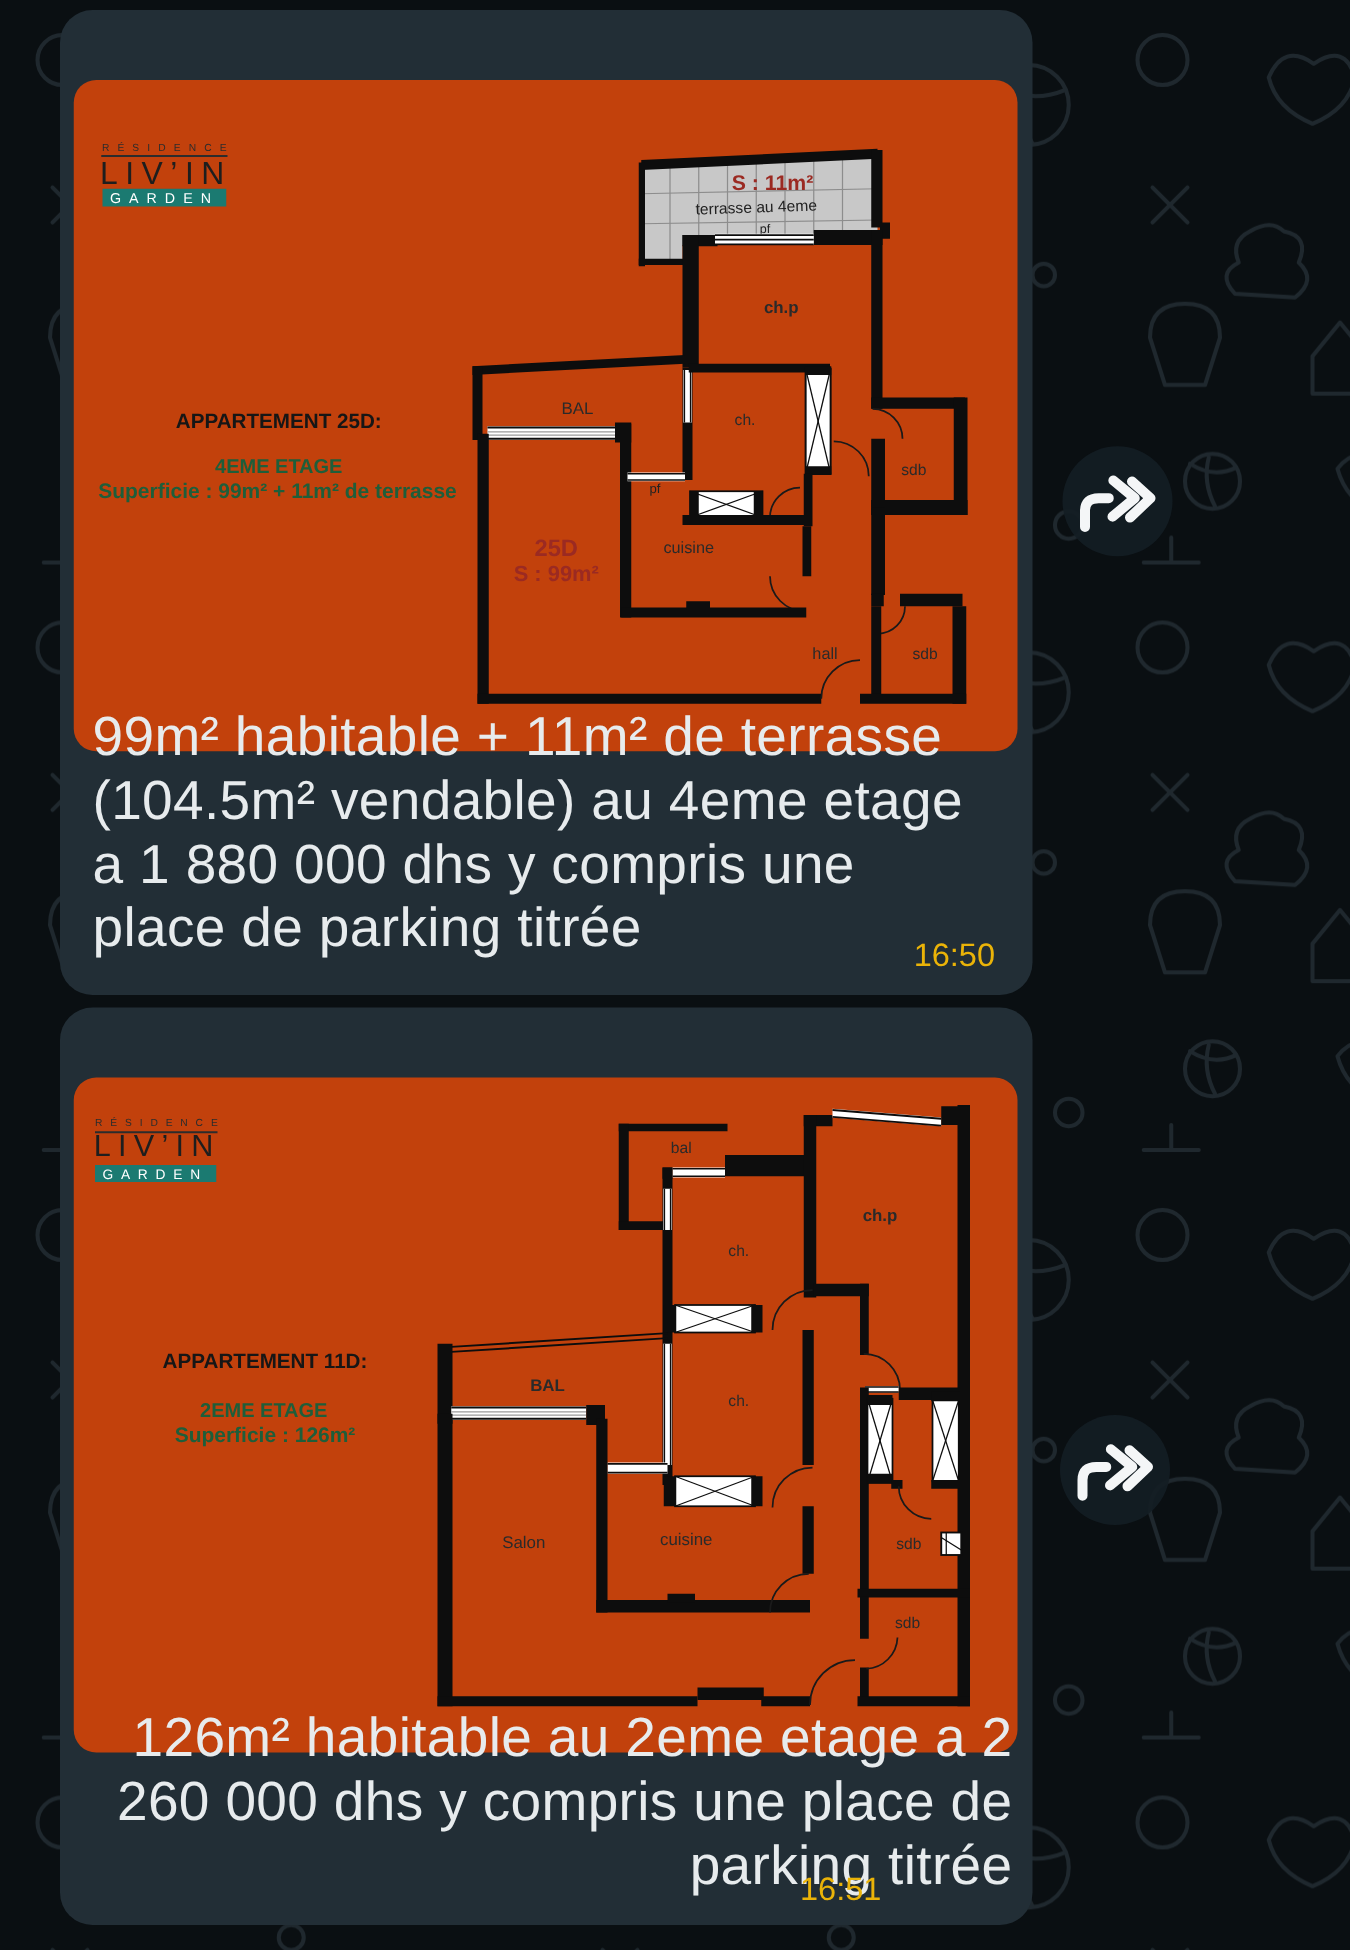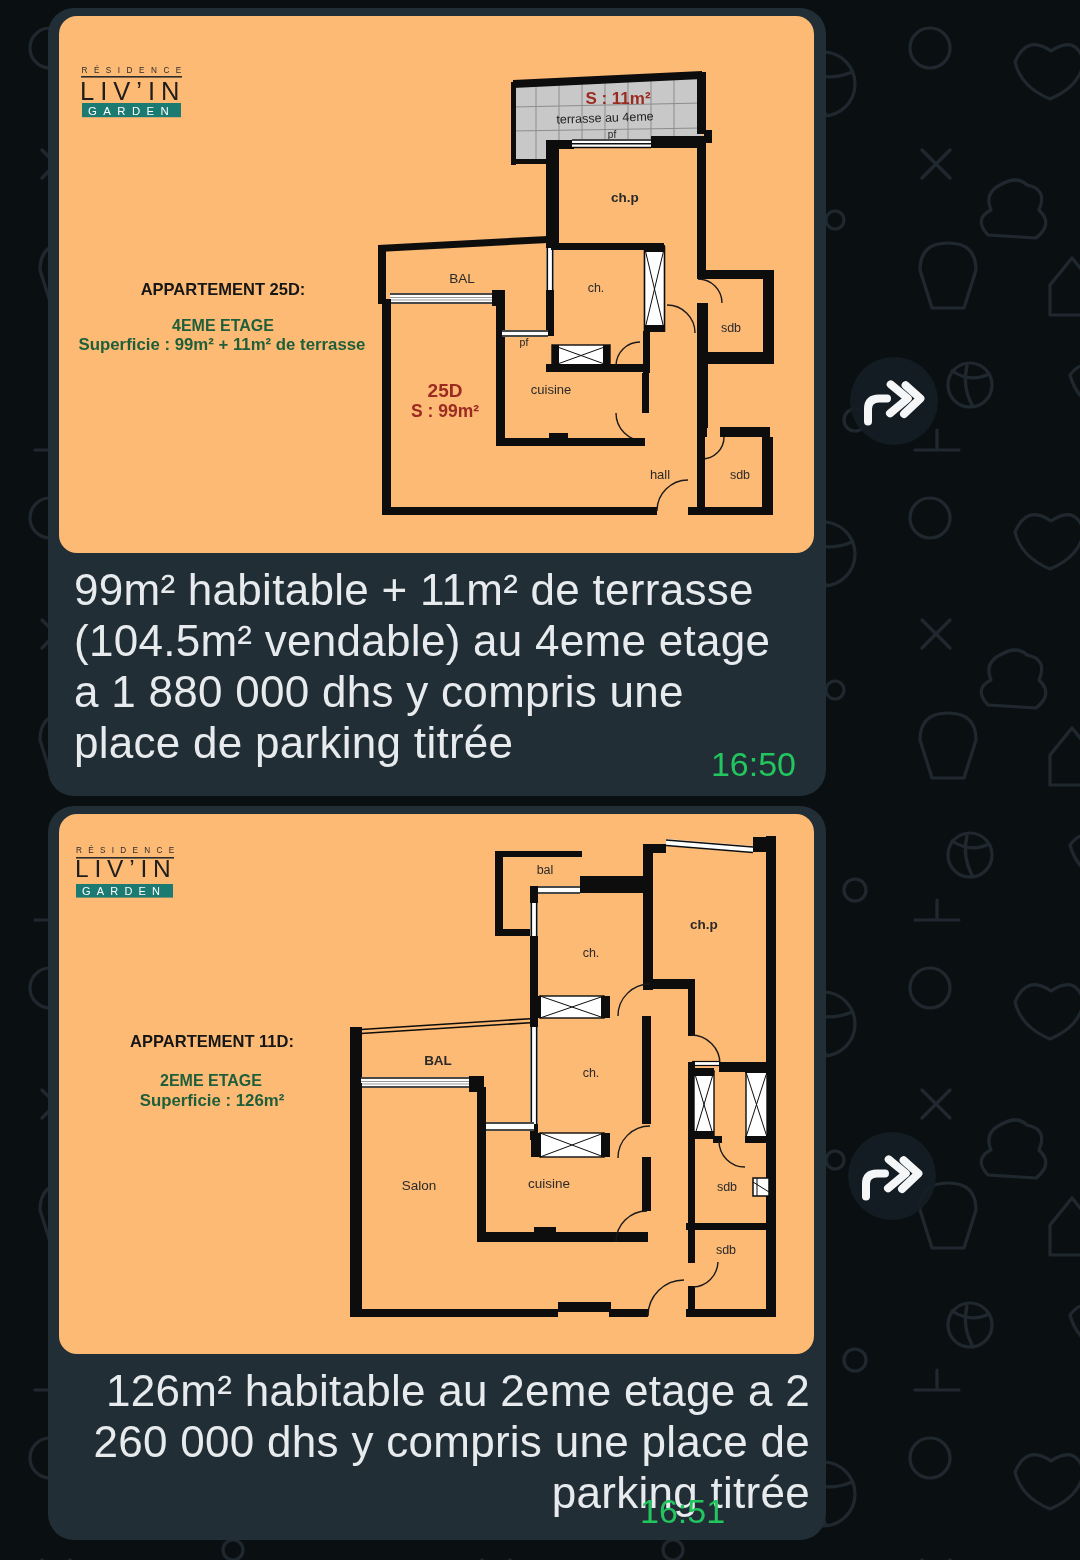--- a/index.html
+++ b/index.html
@@ -1,21 +1,21 @@
 <!DOCTYPE html>
 <html><head>
 <meta charset="utf-8">
 <style>
   html,body{margin:0;padding:0;}
   body{width:1080px;height:1560px;position:relative;overflow:hidden;-webkit-font-smoothing:antialiased;
        background:#0a0f12;font-family:"Liberation Sans",sans-serif;}
   .bubble{position:absolute;background:#222e36;border-radius:26px;}
-  .imgcard{position:absolute;background:#fdba74;border-radius:18px;overflow:hidden;}
+  .imgcard{position:absolute;background:#c2410c;border-radius:18px;overflow:hidden;margin-top:48px;}
   .caption{position:absolute;color:#e7ebed;font-size:44px;line-height:51px;letter-spacing:0.28px;}
-  .tstamp{position:absolute;color:#22c55e;font-size:34px;line-height:34px;}
+  .tstamp{position:absolute;color:#eab308;font-size:26px;line-height:34px;}
   .fwd{position:absolute;}
 </style>
 </head>
 <body>
 
 <svg id="bgdoodle" width="1080" height="1560" style="position:absolute;left:0;top:0">
 <defs>
 <pattern id="dd" width="440" height="470" patternUnits="userSpaceOnUse">
   <g fill="none" stroke="#1f282e" stroke-width="3.2" stroke-linecap="round" stroke-linejoin="round">
     <circle cx="50" cy="48" r="20"></circle>

